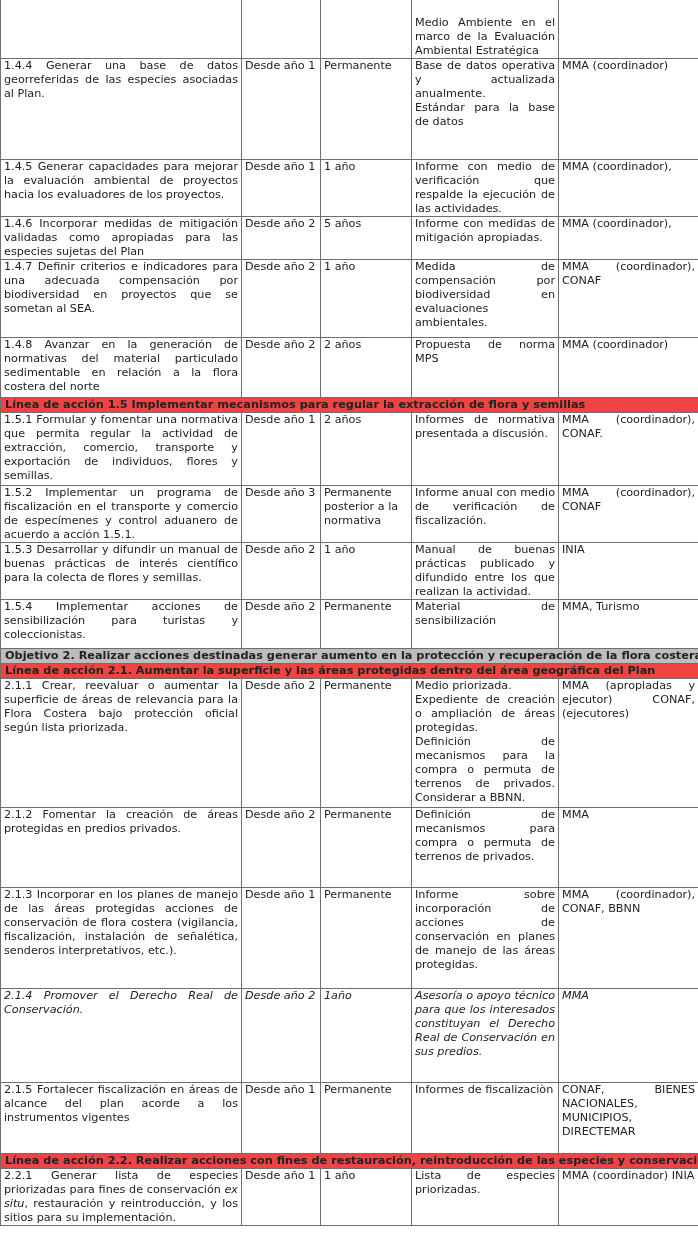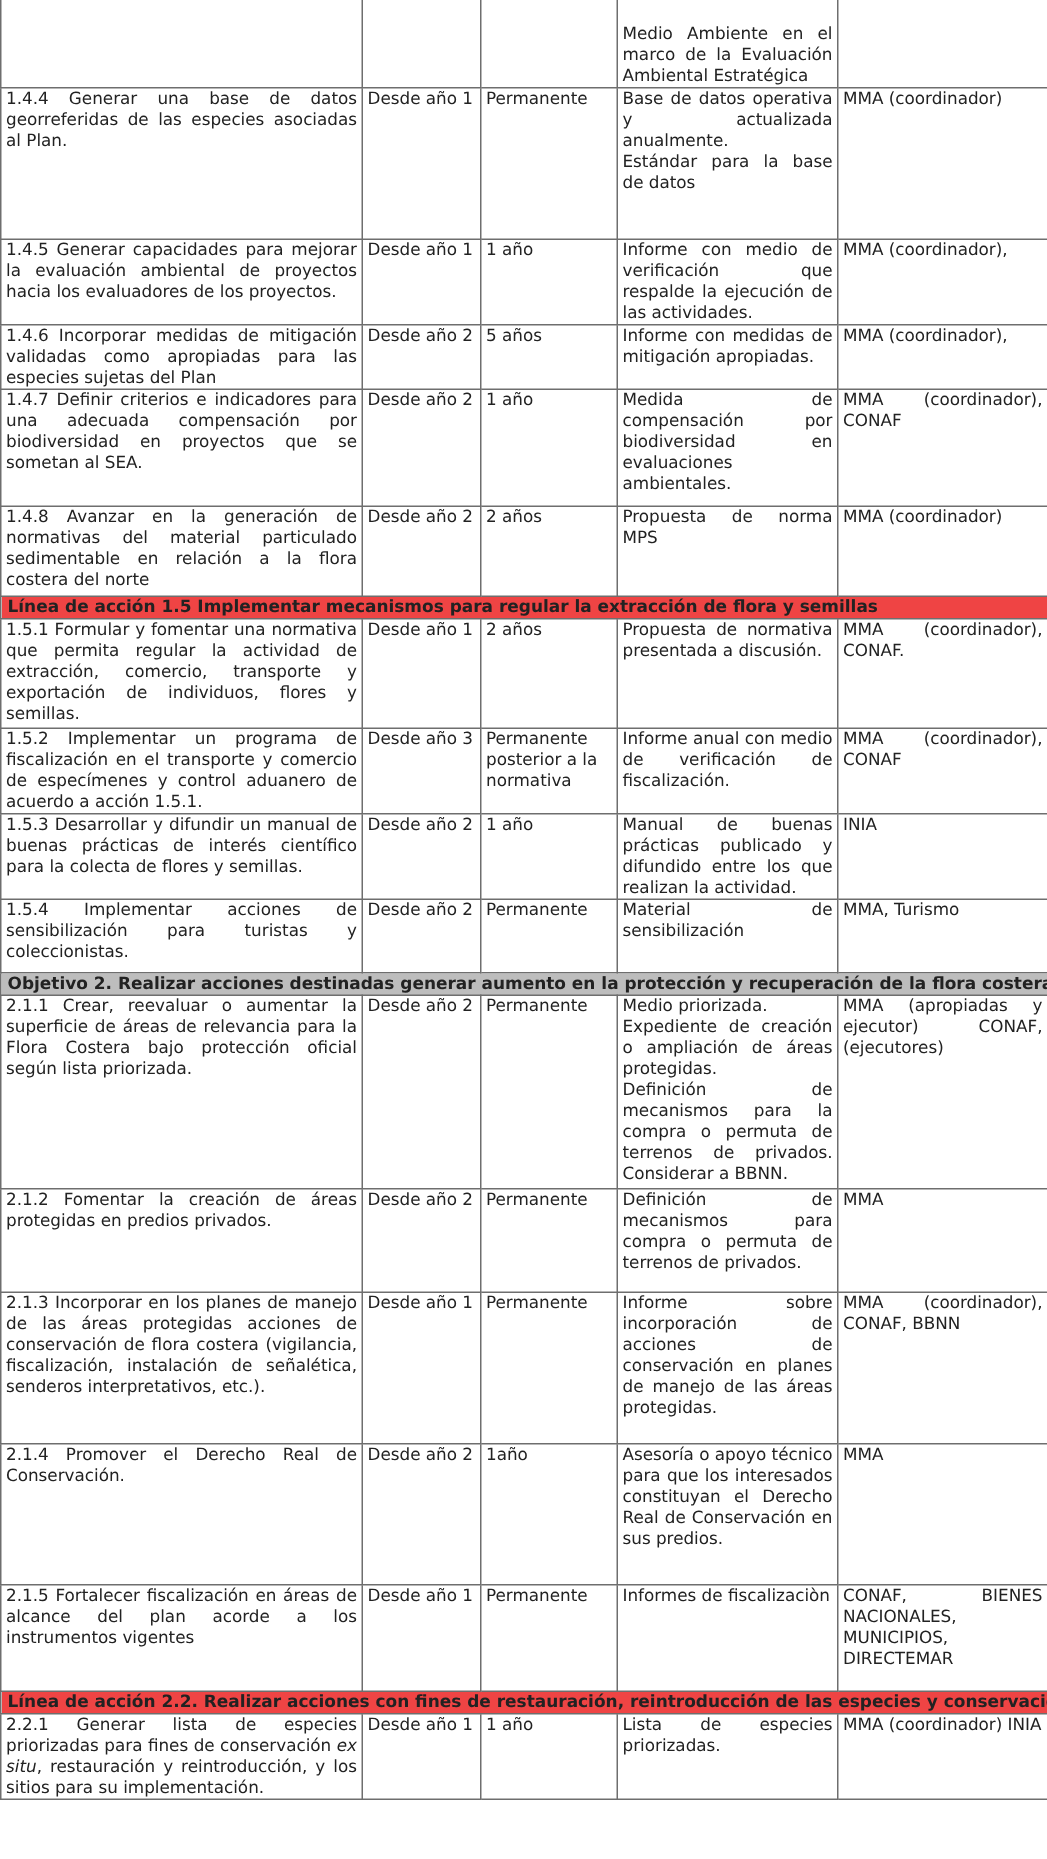--- a/index.html
+++ b/index.html
@@ -86,21 +86,21 @@
           <td class="j">MMA (coordinador)</td>
         </tr>
         <tr class="lin" style="height: 15px;">
           <td colspan="5">Línea de acción 1.5 Implementar mecanismos para regular la extracción de flora y semillas</td>
         </tr>
         <tr style="height: 73px;">
           <td class="j">1.5.1 Formular y fomentar una normativa que permita regular la actividad de extracción, comercio, transporte y exportación de individuos, flores y semillas.</td>
           <td>Desde año 1</td>
           <td>2 años</td>
           <td class="j">
-            <span class="line">Propuesta de normativa presentada a discusión.</span>
+            <span class="line">Informes de normativa presentada a discusión.</span>
           </td>
           <td class="j">MMA (coordinador), CONAF.</td>
         </tr>
         <tr style="height: 56px;">
           <td class="j">1.5.2 Implementar un programa de fiscalización en el transporte y comercio de especímenes y control aduanero de acuerdo a acción 1.5.1.</td>
           <td>Desde año 3</td>
           <td>Permanente posterior a la normativa</td>
           <td class="j">
             <span class="line">Informe anual con medio de verificación de fiscalización.</span>
           </td>
@@ -120,50 +120,53 @@
           <td>Desde año 2</td>
           <td>Permanente</td>
           <td class="j">
             <span class="line">Material de sensibilización</span>
           </td>
           <td class="j">MMA, Turismo</td>
         </tr>
         <tr class="obj" style="height: 15px;">
           <td colspan="5">Objetivo 2. Realizar acciones destinadas generar aumento en la protección y recuperación de la flora costera</td>
         </tr>
+        <tr class="lin" style="height: 15px;">
+          <td colspan="5">Línea de acción 2.1. Aumentar la superficie y las áreas protegidas dentro del área geográfica del Plan</td>
+        </tr>
         <tr style="height: 129px;">
           <td class="j">2.1.1 Crear, reevaluar o aumentar la superficie de áreas de relevancia para la Flora Costera bajo protección oficial según lista priorizada.</td>
           <td>Desde año 2</td>
           <td>Permanente</td>
           <td class="j">
             <span class="line">Medio priorizada.</span>
             <span class="line">Expediente de creación o ampliación de áreas protegidas.</span>
             <span class="line">Definición de mecanismos para la compra o permuta de terrenos de privados. Considerar a BBNN.</span>
           </td>
           <td class="j">MMA (apropiadas y ejecutor) CONAF, (ejecutores)</td>
         </tr>
-        <tr style="height: 69px;">
+        <tr style="height: 80px;">
           <td class="j">2.1.2 Fomentar la creación de áreas protegidas en predios privados.</td>
           <td>Desde año 2</td>
           <td>Permanente</td>
           <td class="j">
             <span class="line">Definición de mecanismos para compra o permuta de terrenos de privados.</span>
           </td>
           <td class="j">MMA</td>
         </tr>
         <tr style="height: 101px;">
           <td class="j">2.1.3 Incorporar en los planes de manejo de las áreas protegidas acciones de conservación de flora costera (vigilancia, fiscalización, instalación de señalética, senderos interpretativos, etc.).</td>
           <td>Desde año 1</td>
           <td>Permanente</td>
           <td class="j">
             <span class="line">Informe sobre incorporación de acciones de conservación en planes de manejo de las áreas protegidas.</span>
           </td>
           <td class="j">MMA (coordinador), CONAF, BBNN</td>
         </tr>
-        <tr style="height: 94px;">
+        <tr style="height: 94px; font-style: italic;">
           <td class="j">2.1.4 Promover el Derecho Real de Conservación.</td>
           <td>Desde año 2</td>
           <td>1año</td>
           <td class="j">
             <span class="line">Asesoría o apoyo técnico para que los interesados constituyan el Derecho Real de Conservación en sus predios.</span>
           </td>
           <td class="j">MMA</td>
         </tr>
         <tr style="height: 71px;">
           <td class="j">2.1.5 Fortalecer fiscalización en áreas de alcance del plan acorde a los instrumentos vigentes</td>

